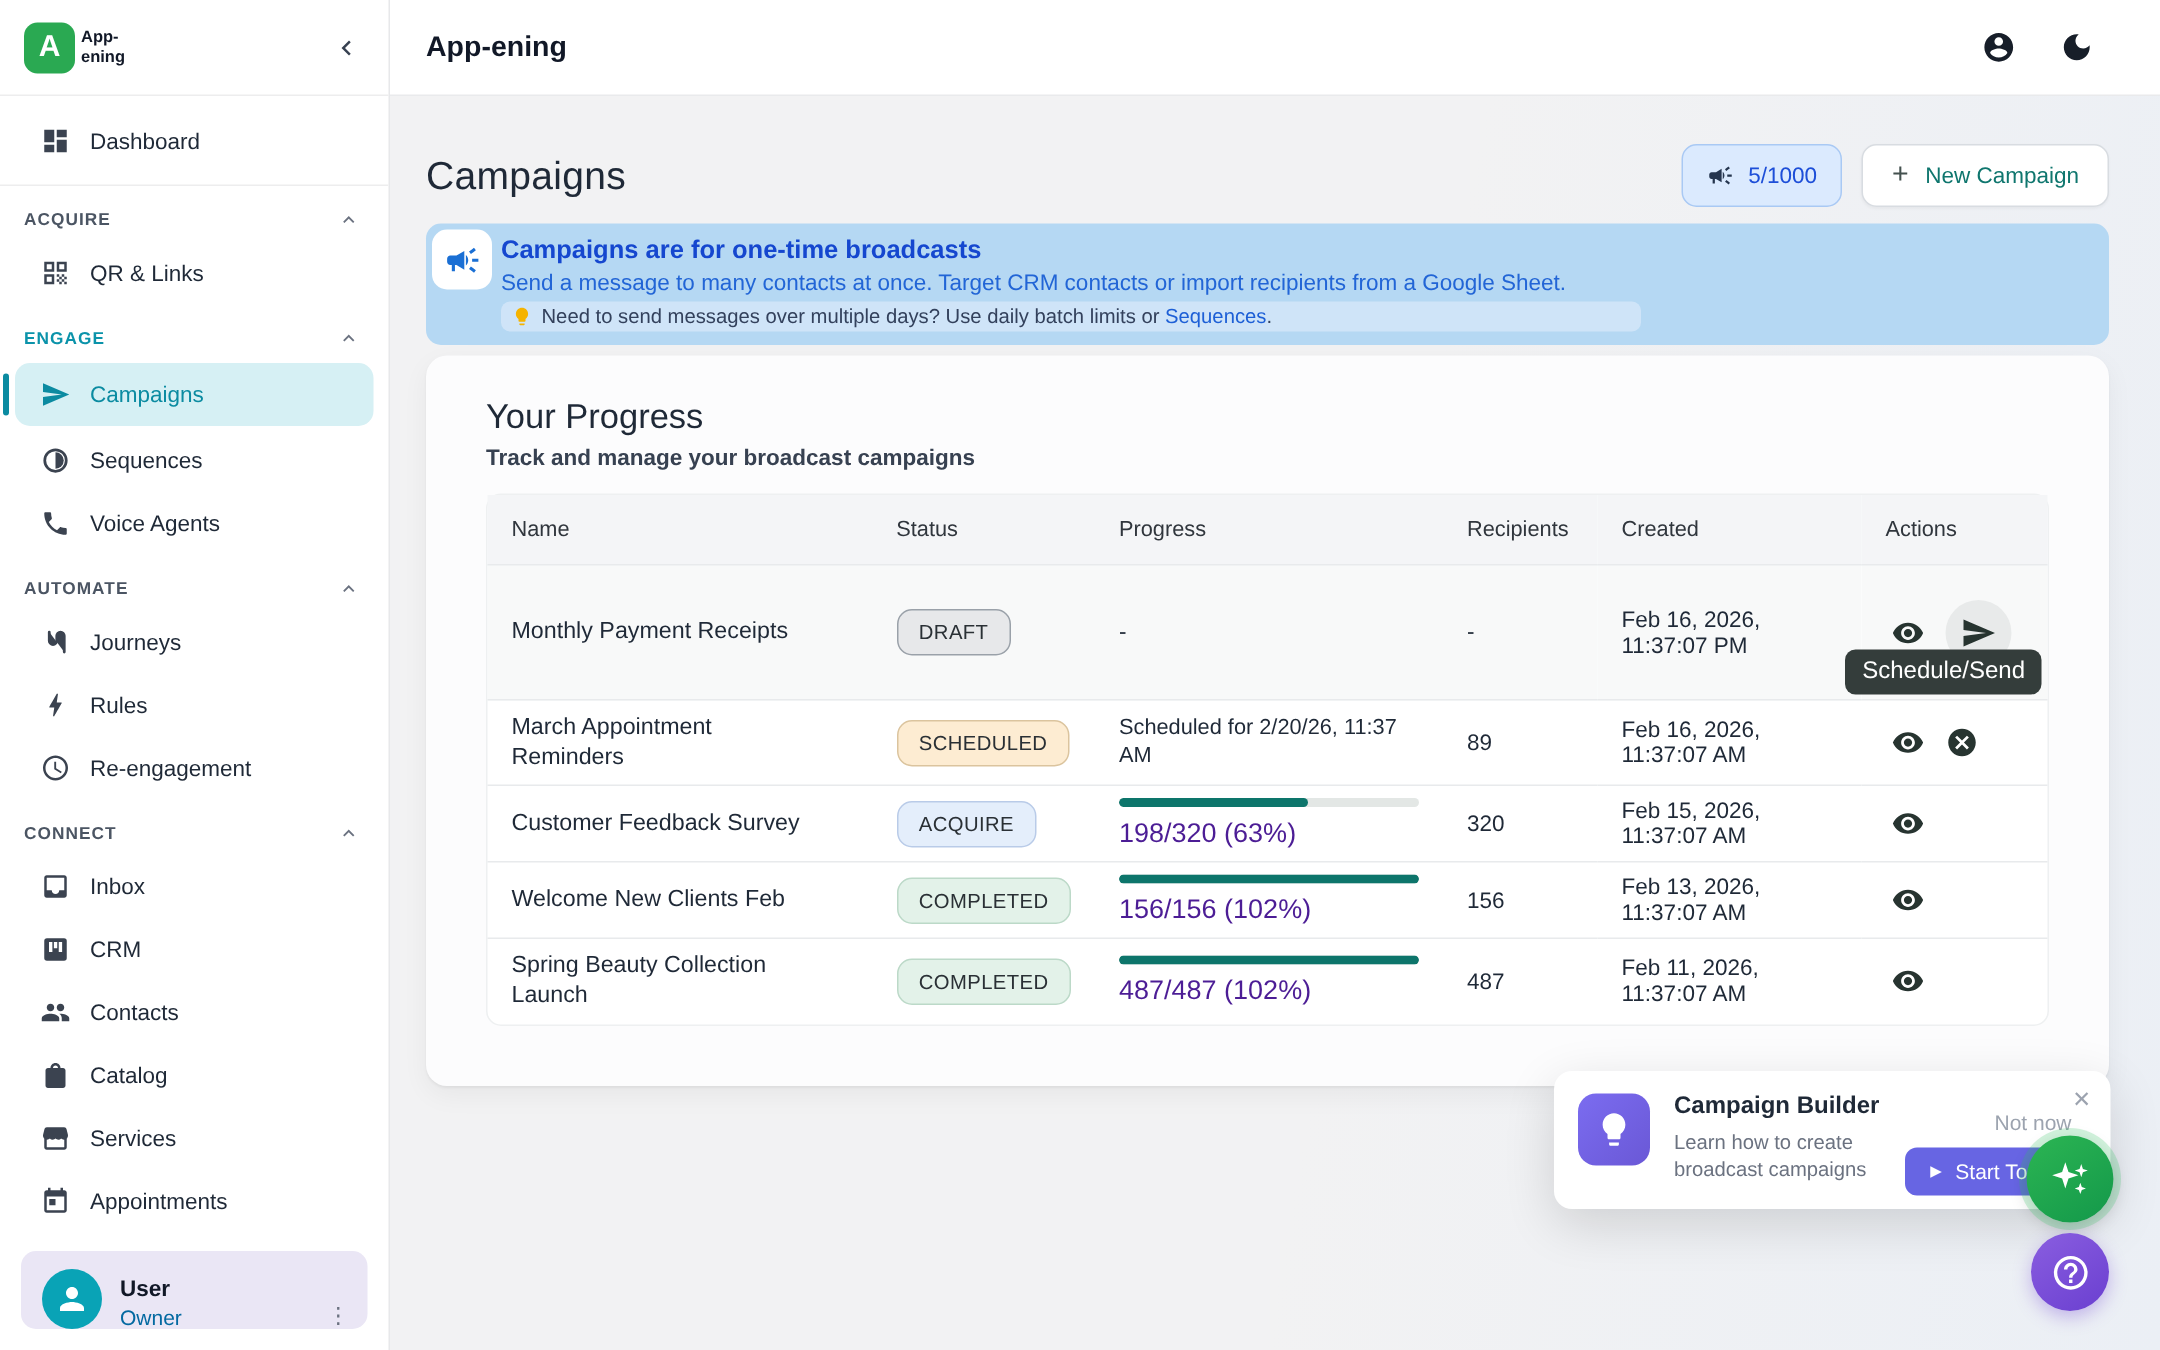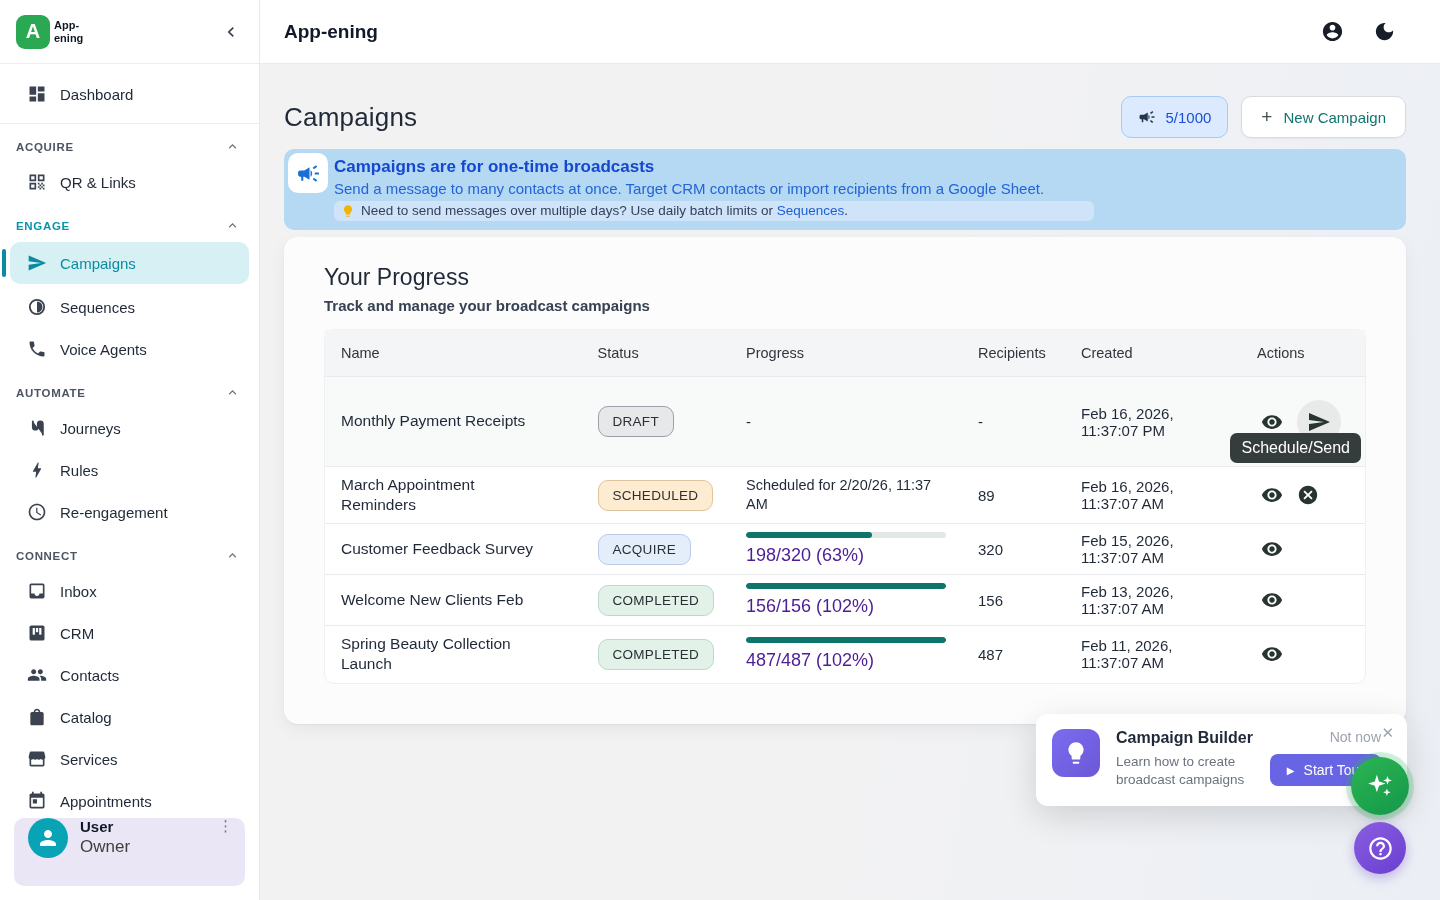--- a/index.html
+++ b/index.html
@@ -22,25 +22,25 @@
   .dash-wrap .nav-item { height:44px; }
 
   .section-label { display:flex; align-items:center; justify-content:space-between; padding:15px 19px 7px 16px; font-size:11.5px; font-weight:700; letter-spacing:.06em; color:#4b5563; }
   .section-label.engage { color:#0b93aa; }
   .section-label svg { width:15px; height:15px; fill:#6b7280; cursor:pointer; }
 
   .nav-item.active { background:#d6f0f4; border-radius:10px; margin:2px 10px; padding-left:17px; color:#0b8ba1; font-weight:500; }
   .nav-item.active svg { fill:#0b8ba1; }
   .nav-item.active::before { content:''; position:absolute; left:-8px; top:7px; bottom:7px; width:4px; border-radius:3px; background:#0b8ba1; }
 
-  .user-card { position:absolute; left:14px; right:14px; bottom:14px; height:68px; background:#eae6f5; border-radius:10px; display:flex; align-items:flex-start; gap:12px; padding:0 12px 0 14px; cursor:pointer; z-index:3; }
+  .user-card { position:absolute; left:14px; right:14px; bottom:14px; height:52px; background:#eae6f5; border-radius:10px; display:flex; align-items:flex-end; gap:12px; padding:0 12px 0 14px; cursor:pointer; z-index:3; }
   .avatar { width:40px; height:40px; border-radius:50%; background:#09a3b6; display:flex; align-items:center; justify-content:center; }
   .avatar svg { width:24px; height:24px; fill:#fff; }
   .user-name { font-size:15px; font-weight:700; color:#111827; }
-  .user-role { font-size:17px; color:#404040; margin-top:2px; }
+  .user-role { font-size:14px; color:#0369a1; margin-top:2px; }
   .kebab { margin-left:auto; color:#6b7280; font-size:15px; letter-spacing:0; cursor:pointer; line-height:1.05; text-align:center; }
 
   
   .right-col { flex:1; display:flex; flex-direction:column; min-width:0; }
   .topbar { height:64px; background:#fff; border-bottom:1px solid #e9eaec; display:flex; align-items:center; padding:0 44px 0 24px; }
   .topbar-title { font-size:19px; font-weight:700; color:#111827; }
   .topbar-icons { margin-left:auto; display:flex; align-items:center; gap:29px; }
   .topbar-icons svg { width:23px; height:23px; fill:#171e29; cursor:pointer; }
 
   .main { flex:1; position:relative; padding:32px 34px 0 24px; background:linear-gradient(100deg,#f2f2f3 55%, #ebeff5); overflow:hidden; }
@@ -94,21 +94,21 @@
   .icon-btn.circle-bg svg { width:24px; height:24px; }
   .tooltip { position:absolute; top:56px; right:4px; background:#343d3b; color:#fff; font-size:16px; padding:6px 11px; border-radius:7px; white-space:nowrap; z-index:4; }
 
   
   .popup { position:absolute; right:33px; bottom:94px; width:371px; height:92px; background:#fff; border-radius:12px; box-shadow:0 10px 34px rgba(0,0,0,.14); padding:13px 16px; display:flex; gap:16px; z-index:5; }
   .popup-icon { width:48px; height:48px; border-radius:12px; background:linear-gradient(135deg,#7b6cf0,#6a58d6); display:flex; align-items:center; justify-content:center; flex:none; margin-top:2px; }
   .popup-icon svg { width:26px; height:26px; fill:#fff; }
   .popup-texts { flex:1; }
   .popup-title { font-size:16px; font-weight:700; color:#1f2937; margin-top:2px; }
   .popup-sub { font-size:13.5px; color:#6b7280; margin-top:6px; max-width:160px; line-height:1.35; }
-  .popup-right { display:flex; flex-direction:column; align-items:flex-end; gap:9px; margin-top:2px; padding-right:10px; }
+  .popup-right { display:flex; flex-direction:column; align-items:flex-end; gap:9px; margin-top:13px; padding-right:10px; }
   .not-now { font-size:14px; color:#9ca3af; cursor:pointer; }
   .start-btn { display:flex; align-items:center; gap:9px; background:#6765e3; color:#fff; border:none; border-radius:8px; font-size:14px; padding:8px 17px; cursor:pointer; white-space:nowrap; }
   .start-btn .play { font-size:10px; }
   .popup-close { position:absolute; top:10px; right:13px; color:#9ca3af; font-size:15px; cursor:pointer; }
 
   .fab { position:absolute; border-radius:50%; display:flex; align-items:center; justify-content:center; cursor:pointer; }
   .fab-sparkle { width:58px; height:58px; right:31px; bottom:85px; z-index:6; background:linear-gradient(145deg,#2cb553,#13984a); box-shadow:0 0 0 5px rgba(46,196,94,.22), 0 4px 12px rgba(0,0,0,.18); }
   .fab-sparkle svg { width:30px; height:30px; fill:#fff; }
   .fab-help { width:52px; height:52px; right:34px; bottom:26px; z-index:6; background:linear-gradient(145deg,#8a5ee0,#6a3fd0); box-shadow:0 4px 12px rgba(109,63,208,.35); }
   .fab-help svg { width:27px; height:27px; fill:#fff; }

